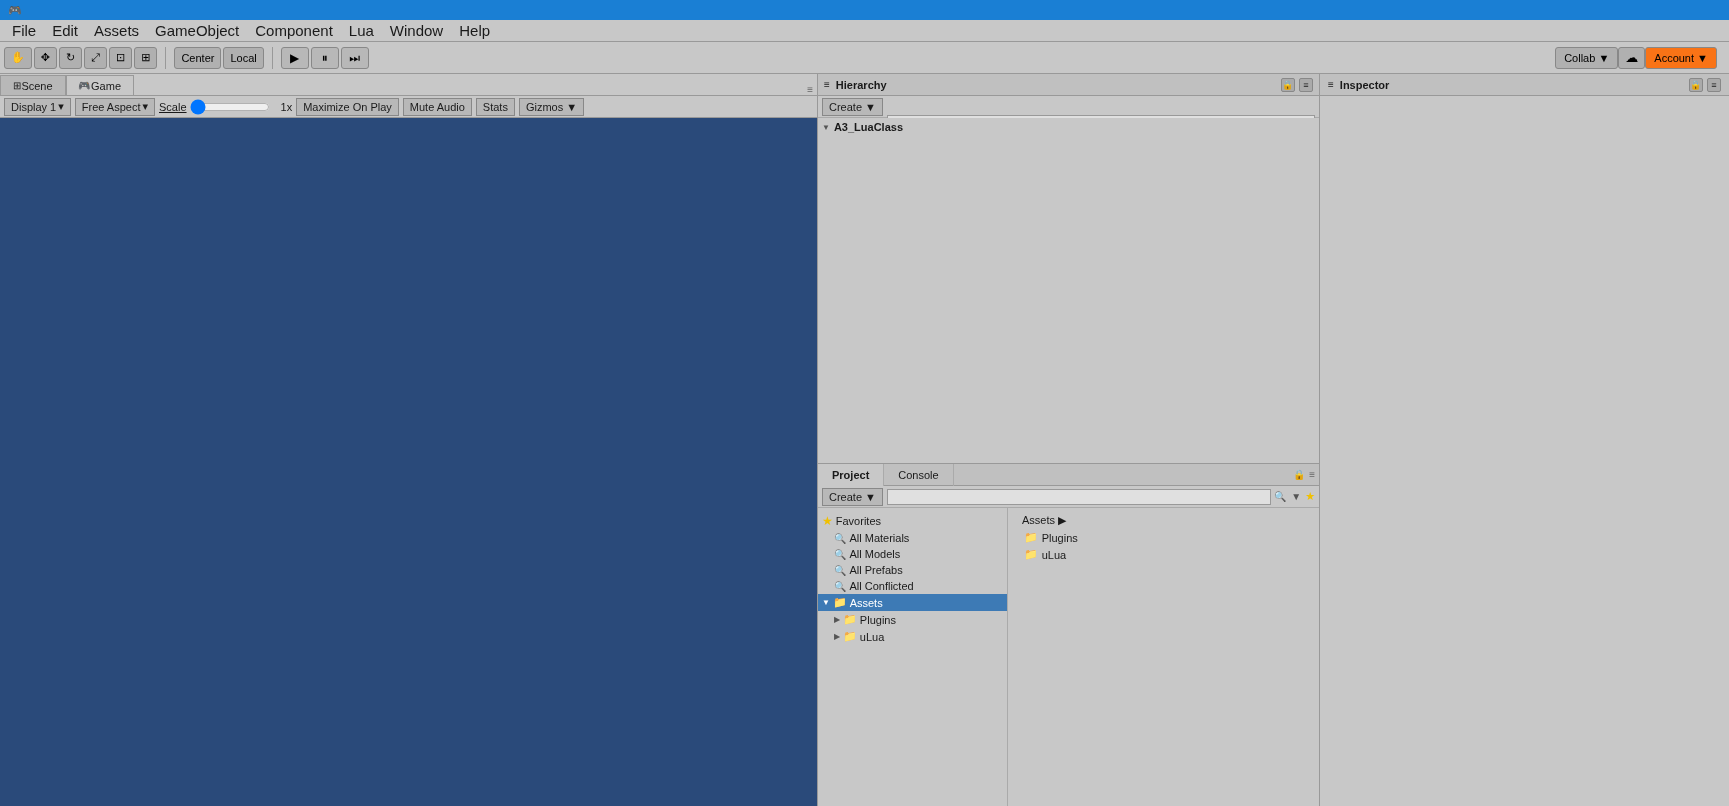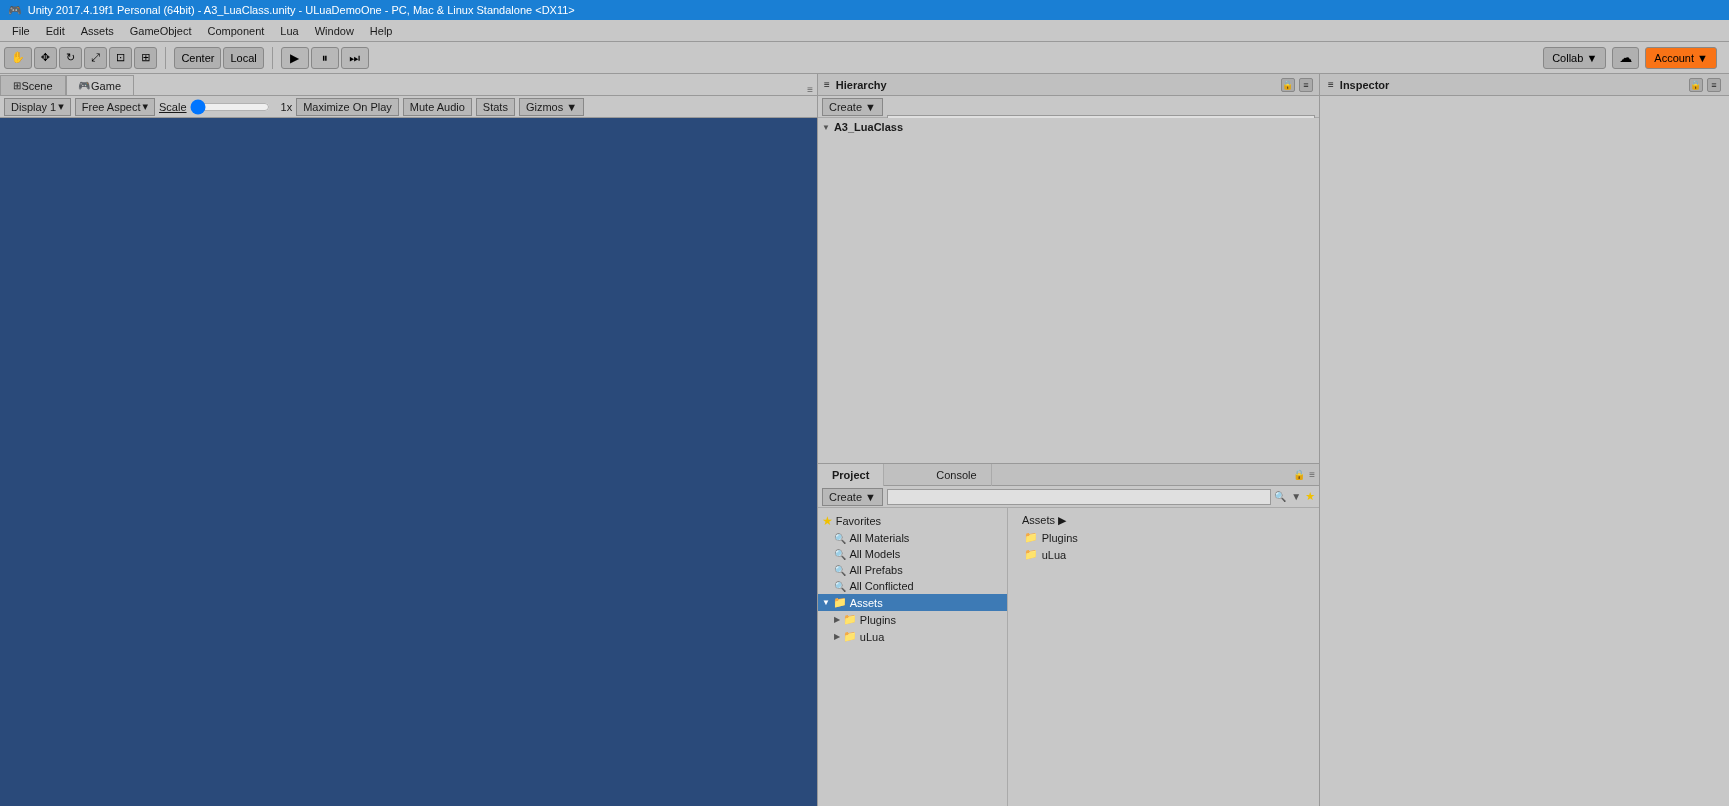--- a/index.html
+++ b/index.html
@@ -22,21 +22,21 @@
       background: #c8c8c8;
       height: 22px;
       display: flex;
       align-items: center;
       padding: 0 4px;
       border-bottom: 1px solid #999;
     }
     .menu-item {
       padding: 2px 8px;
       cursor: pointer;
-      font-size: 11px;
+      font-size: 15px;
     }
 
     
     #toolbar {
       background: #c8c8c8;
       height: 32px;
       display: flex;
       align-items: center;
       padding: 2px 4px;
       border-bottom: 1px solid #999;
@@ -204,21 +204,20 @@
       flex: 1;
       display: flex;
       flex-direction: column;
     }
     #project-tabs-bar {
       background: #c0c0c0;
       height: 22px;
       display: flex;
       align-items: center;
       border-bottom: 1px solid #999;
-      gap: 38px;
     }
     .project-tab {
       padding: 2px 14px;
       cursor: pointer;
       font-size: 11px;
       height: 22px;
       display: flex;
       align-items: center;
       border-right: 1px solid #aaa;
     }
@@ -312,21 +311,20 @@
     #inspector-content {
       flex: 1;
       background: #c8c8c8;
     }
 
     
     #top-right {
       margin-left: auto;
       display: flex;
       align-items: center;
-      gap: 6px;
       padding-right: 8px;
     }
     .collab-btn {
       background: #b0b0b0;
       border: 1px solid #888;
       border-radius: 3px;
       padding: 2px 8px;
       cursor: pointer;
       font-size: 11px;
       height: 22px;
@@ -356,21 +354,20 @@
       height: 22px;
       display: flex;
       align-items: center;
     }
   </style>
 </head>
 <body>
 
 <div id="title-bar">
   <span style="margin-right:6px;">🎮</span>
-  <span>Unity 2017.4.19f1 Personal (64bit) - A3_LuaClass.unity - ULuaDemoOne - PC, Mac &amp; Linux Standalone &lt;DX11&gt;</span>
 </div>
 
 <div id="menu-bar">
   <span class="menu-item">File</span>
   <span class="menu-item">Edit</span>
   <span class="menu-item">Assets</span>
   <span class="menu-item">GameObject</span>
   <span class="menu-item">Component</span>
   <span class="menu-item">Lua</span>
   <span class="menu-item">Window</span>

